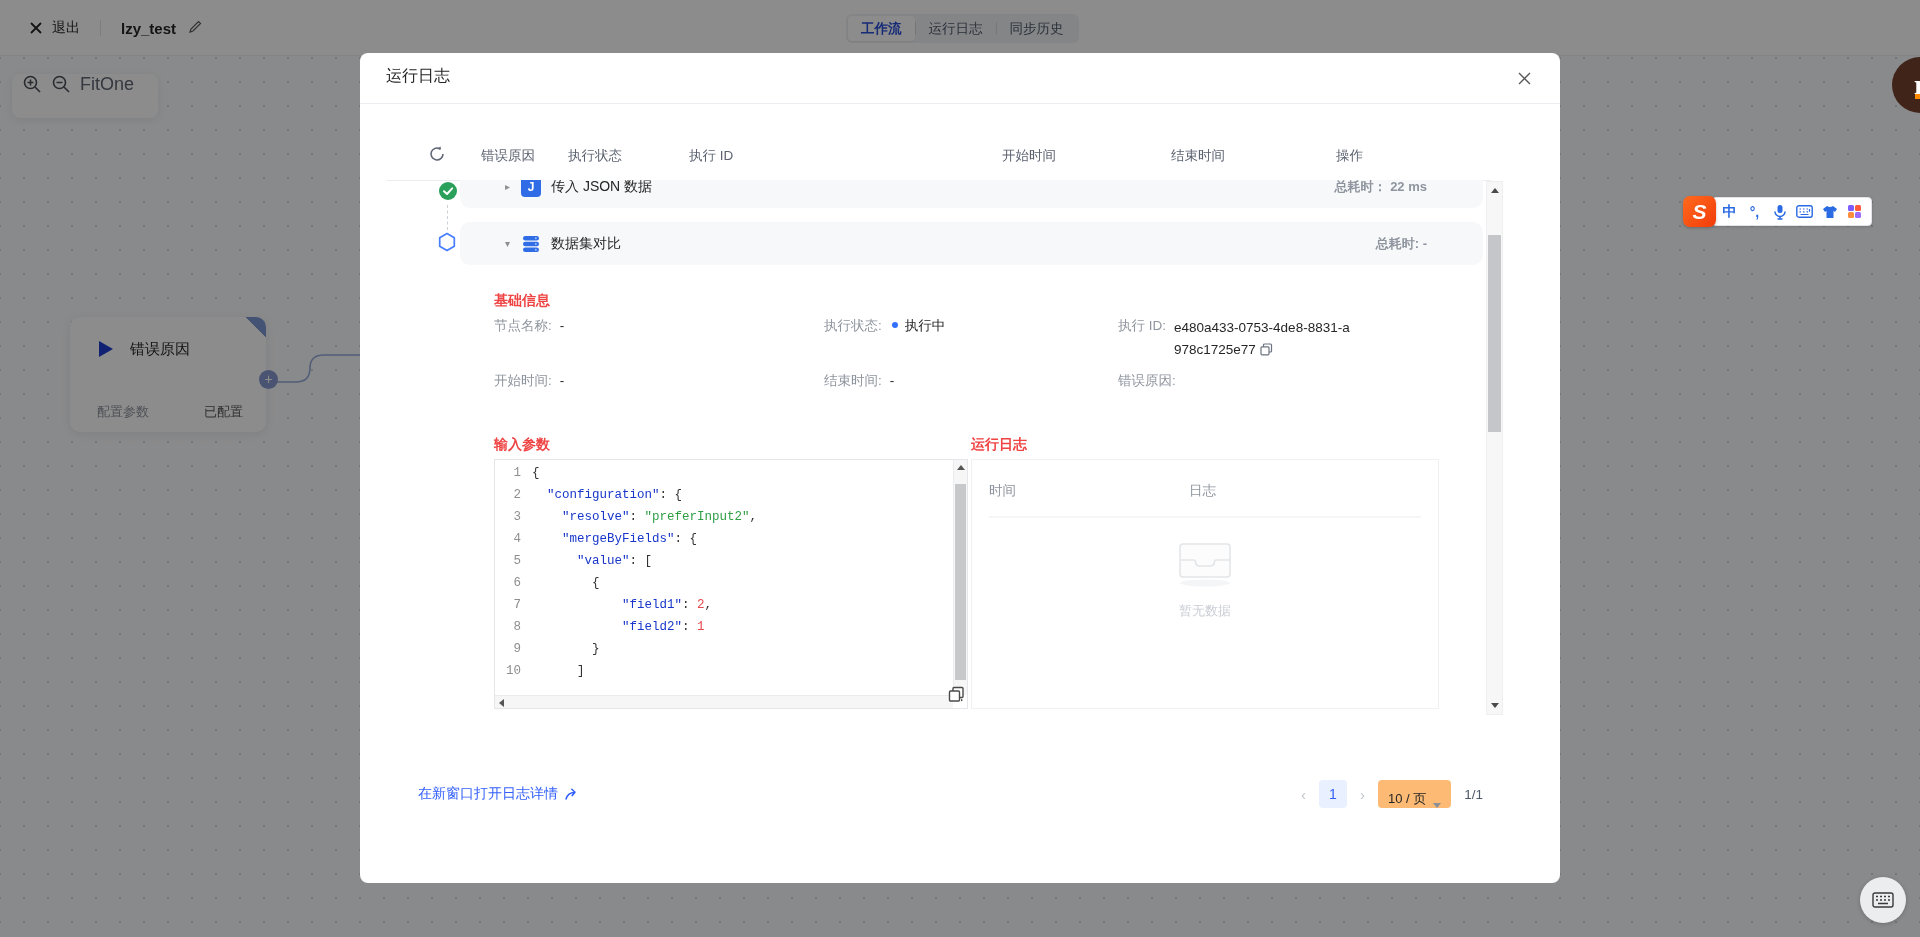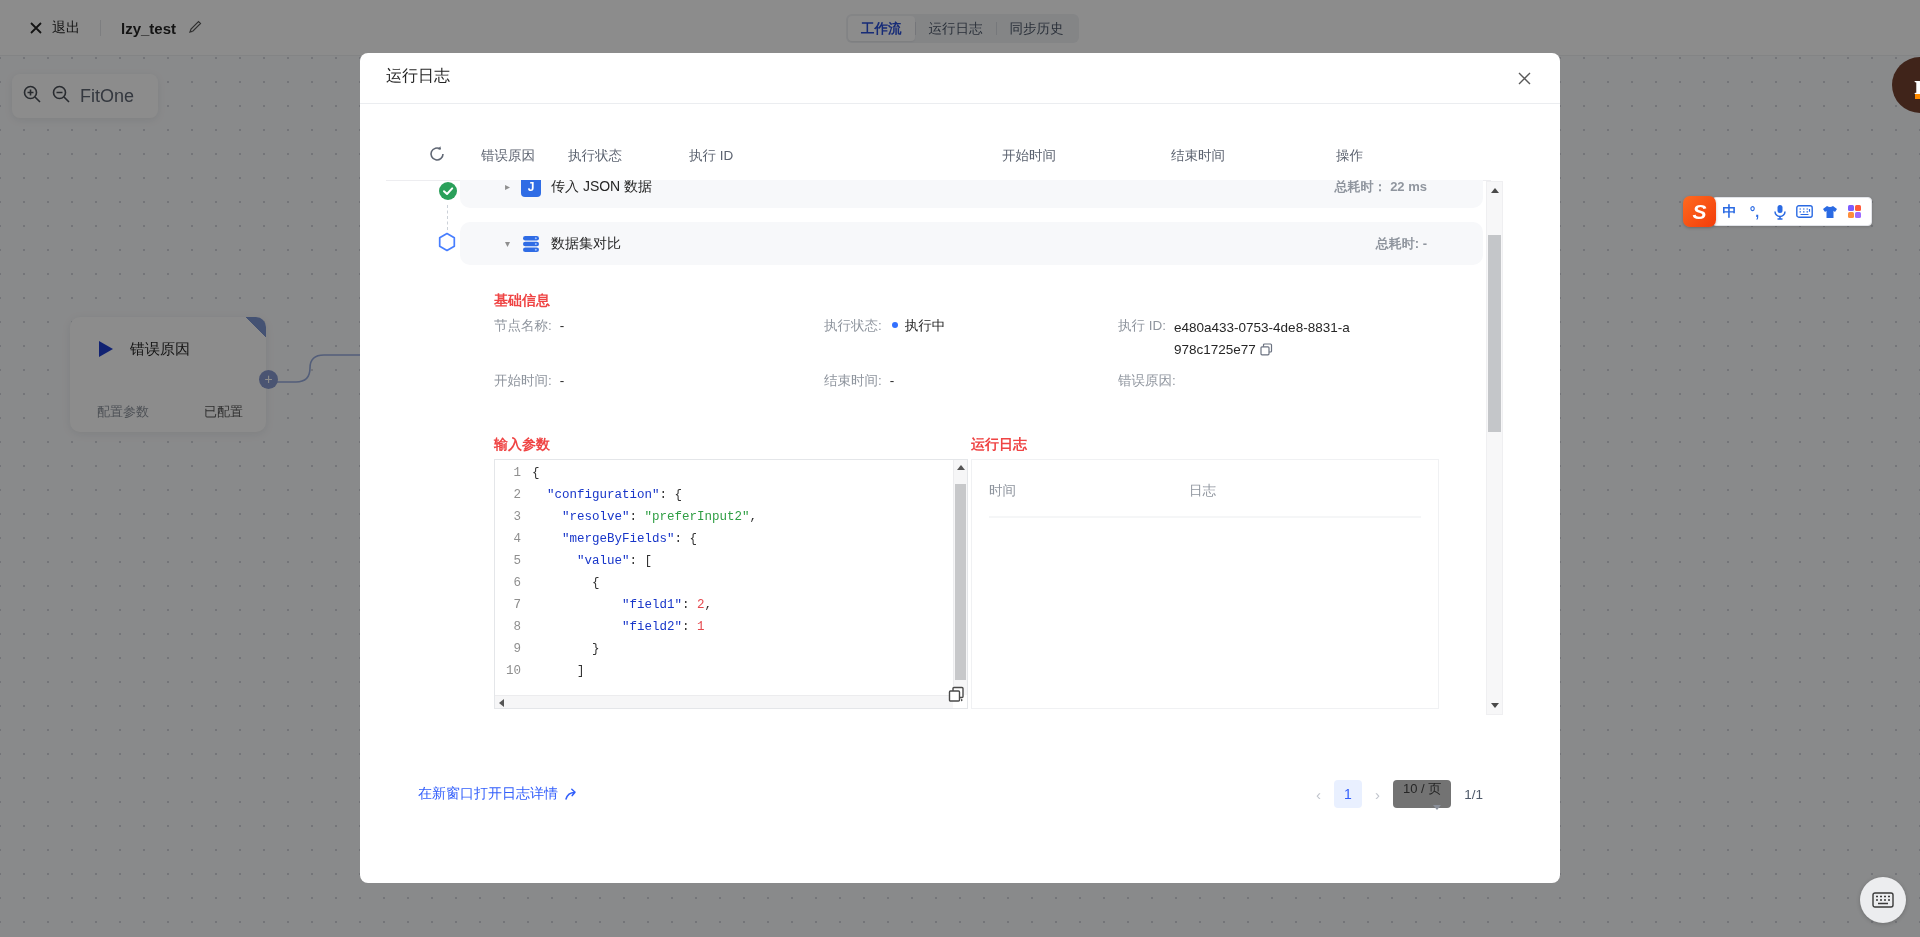--- a/index.html
+++ b/index.html
@@ -23,21 +23,21 @@
   .tb-div2 { width:1px; height:18px; background:#e2e4e9; }
   .enable-label { font-size:13.5px; color:#262626; }
   .toggle { width:37px; height:19px; border-radius:10px; background:#07b53b; position:relative; }
   .toggle .knob { position:absolute; right:2px; top:2px; width:15px; height:15px; border-radius:50%; background:#fff; }
 
   .canvas { position:absolute; left:0; top:56px; right:0; bottom:0;
     background-color:#fafbfd;
     background-image:radial-gradient(#d3d6dc 1.1px, transparent 1.2px);
     background-size:24px 24px; background-position:12px 14px; }
   .fit-toolbar { position:absolute; left:12px; top:18px; width:146px; height:44px; background:#fff; border-radius:8px;
-    box-shadow:0 2px 8px rgba(31,35,41,.08); display:flex; align-items:center; padding:0 10px; gap:9px; }
+    box-shadow:0 2px 8px rgba(31,35,41,.08); display:flex; padding:0 10px; gap:9px; }
   .fit-label { font-size:18px; color:#5f6673; }
   .node-card { position:absolute; left:70px; top:261px; width:196px; height:115px; background:#fff; border-radius:10px;
     box-shadow:0 2px 10px rgba(31,35,41,.08); }
   .node-fold { position:absolute; top:0; right:0; width:22px; height:22px; border-top-right-radius:10px;
     background:linear-gradient(225deg,#7d95d2 46%,transparent 46%); }
   .node-play { position:absolute; left:29px; top:24px; width:0; height:0; border-left:14px solid #1f3fd0;
     border-top:8.5px solid transparent; border-bottom:8.5px solid transparent; }
   .node-title { position:absolute; left:60px; top:23px; font-size:15px; color:#262626; }
   .node-config { position:absolute; left:27px; top:86px; font-size:13px; color:#8f959e; }
   .node-config-val { position:absolute; left:134px; top:86px; font-size:13px; color:#595959; }
@@ -125,22 +125,22 @@
   .log-head-div { position:absolute; left:17px; right:17px; top:56px; height:2px; background:#f5f6f7; }
   .empty-box { position:absolute; left:0; right:0; top:78px; text-align:center; }
   .empty-text { margin-top:10px; font-size:13px; color:#c9cdd4; }
 
   .m-footer-link { position:absolute; left:58px; top:732px; display:flex; align-items:center; gap:6px;
     font-size:14px; color:#315efb; cursor:pointer; }
   .pager { position:absolute; right:77px; top:727px; height:28px; display:flex; align-items:center; gap:13px; }
   .pg-nav { color:#c0c4cc; font-size:15px; }
   .pg-cur { width:28px; height:28px; border-radius:4px; background:#e9f0ff; color:#315efb; font-size:14px;
     display:flex; align-items:center; justify-content:center; }
-  .pg-size { height:28px; border-radius:4px; background:#737373; padding:0 10px; font-size:13px; color:#262626;
-    display:flex; align-items:flex-end; gap:7px;flex-direction:column; }
+  .pg-size { height:28px; border-radius:4px; background:#fdba74; padding:0 10px; font-size:13px; color:#262626;
+    display:flex; align-items:flex-end; gap:7px; }
   .pg-caret { width:0; height:0; border-left:4px solid transparent; border-right:4px solid transparent; border-top:5px solid #8a8f99; }
   .pg-ratio { font-size:13.5px; color:#4e5969; }
 
   .out-scroll { position:absolute; left:1126px; top:128px; width:17px; height:534px; background:#f7f7f8; border:1px solid #efeff1; }
   .out-thumb { position:absolute; left:1px; right:1px; top:53px; height:197px; background:#c4c6c9; }
   .os-up { left:3.5px; top:6px; border-left:4px solid transparent; border-right:4px solid transparent; border-bottom:5px solid #4a4a4a; }
   .os-dn { left:3.5px; bottom:6px; border-left:4px solid transparent; border-right:4px solid transparent; border-top:5px solid #4a4a4a; }
 </style>
 </head>
 <body>
@@ -312,20 +312,28 @@
           <path d="M13 15.5 l2 -1.5 l-2 -1.2 Z" fill="#4a4a4a"></path>
         </svg>
     </span>
   </div>
 
   <div class="sec-title log-title">运行日志</div>
   <div class="log-panel">
     <span class="log-col lc1">时间</span>
     <span class="log-col lc2">日志</span>
     <div class="log-head-div"></div>
+    <div class="empty-box">
+      <svg width="64" height="50" viewBox="0 0 64 50">
+        <path d="M10 6 H54 A3 3 0 0 1 57 9 V36 A3 3 0 0 1 54 39 H10 A3 3 0 0 1 7 36 V9 A3 3 0 0 1 10 6 Z" fill="#fcfcfd" stroke="#e3e5e8" stroke-width="1.6"></path>
+        <path d="M7 22 H21 Q22.5 22 22.5 23.5 Q22.5 28 27 28 H37 Q41.5 28 41.5 23.5 Q41.5 22 43 22 H57" fill="none" stroke="#e3e5e8" stroke-width="1.6"></path>
+        <ellipse cx="32" cy="45" rx="25" ry="3.5" fill="#f4f5f6"></ellipse>
+      </svg>
+      <div class="empty-text">暂无数据</div>
+    </div>
   </div>
 
   <div class="out-scroll">
     <span class="arr os-up"></span>
     <span class="out-thumb"></span>
     <span class="arr os-dn"></span>
   </div>
 
   <div class="m-footer-link">
     <span>在新窗口打开日志详情</span>

